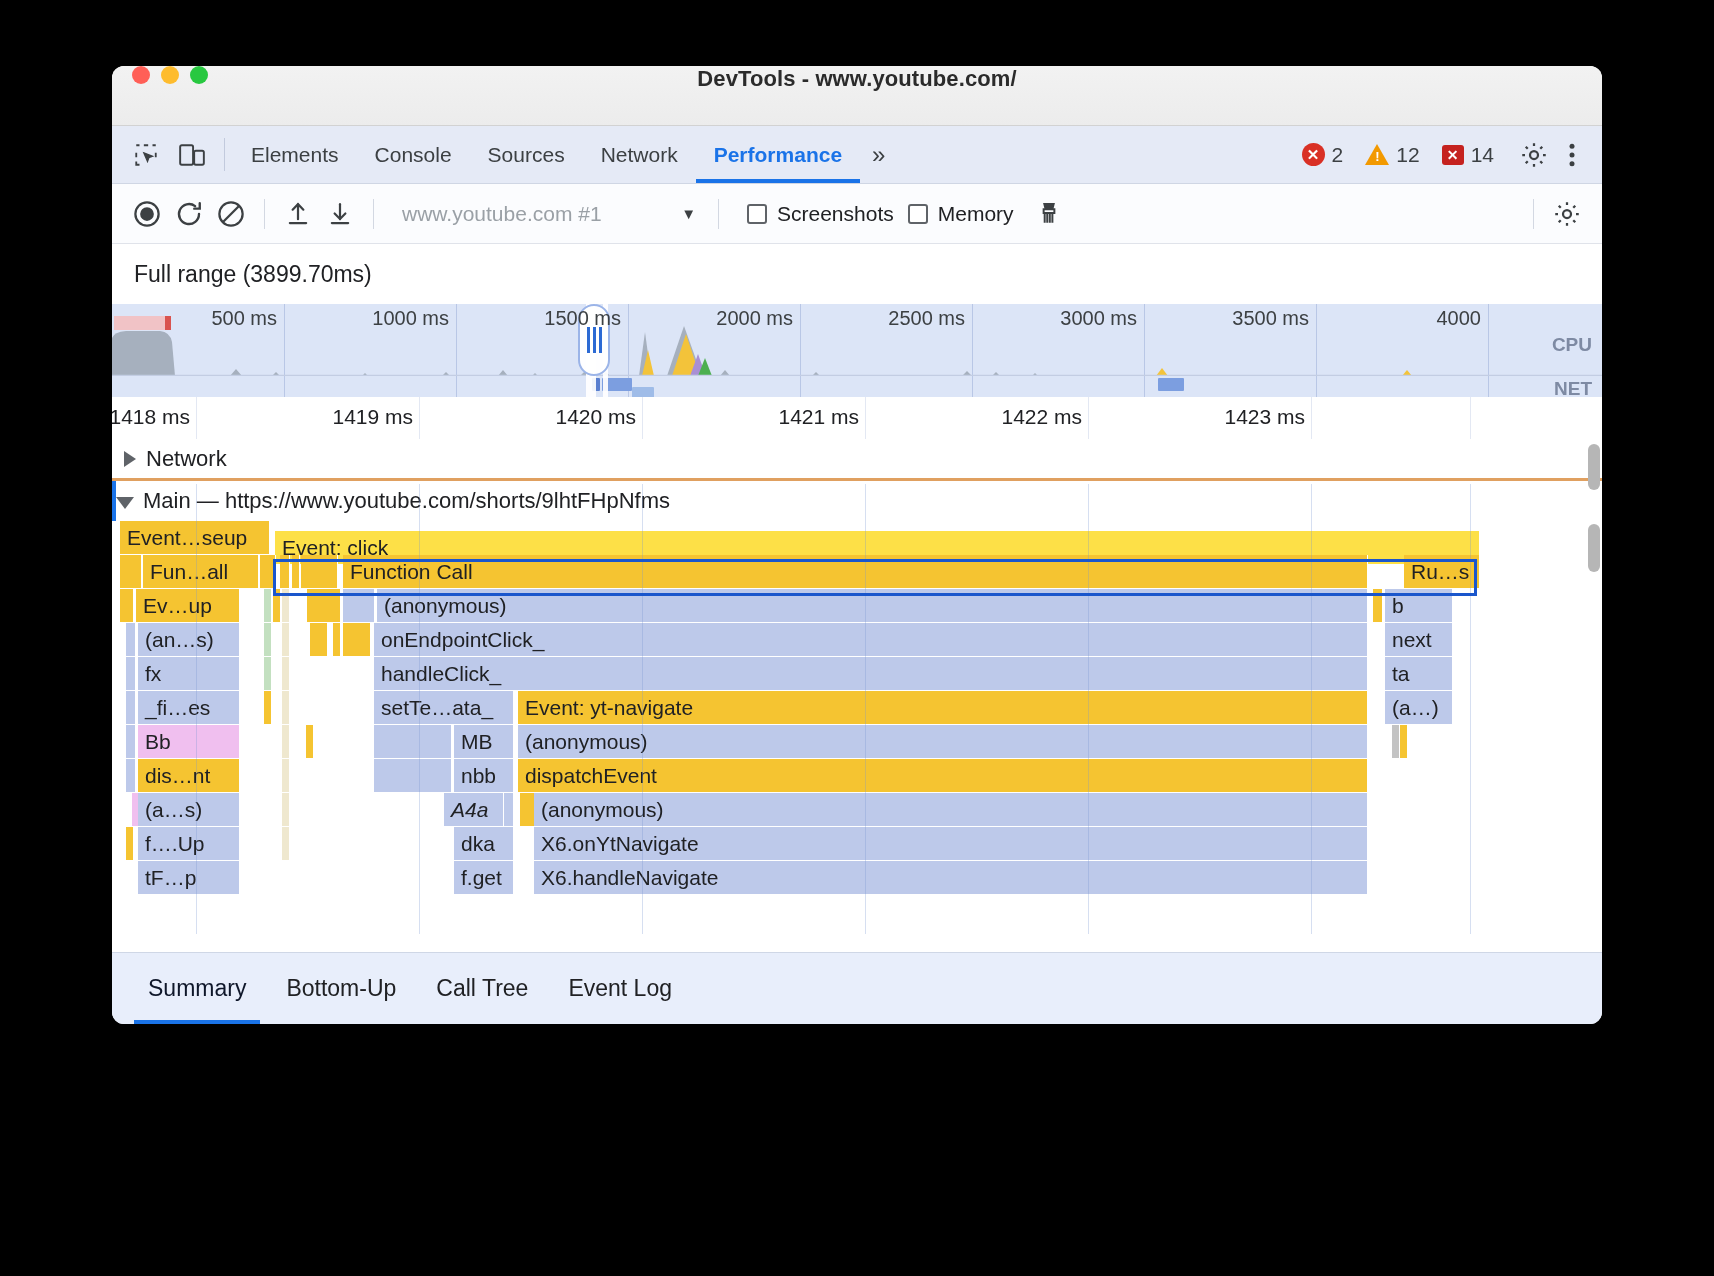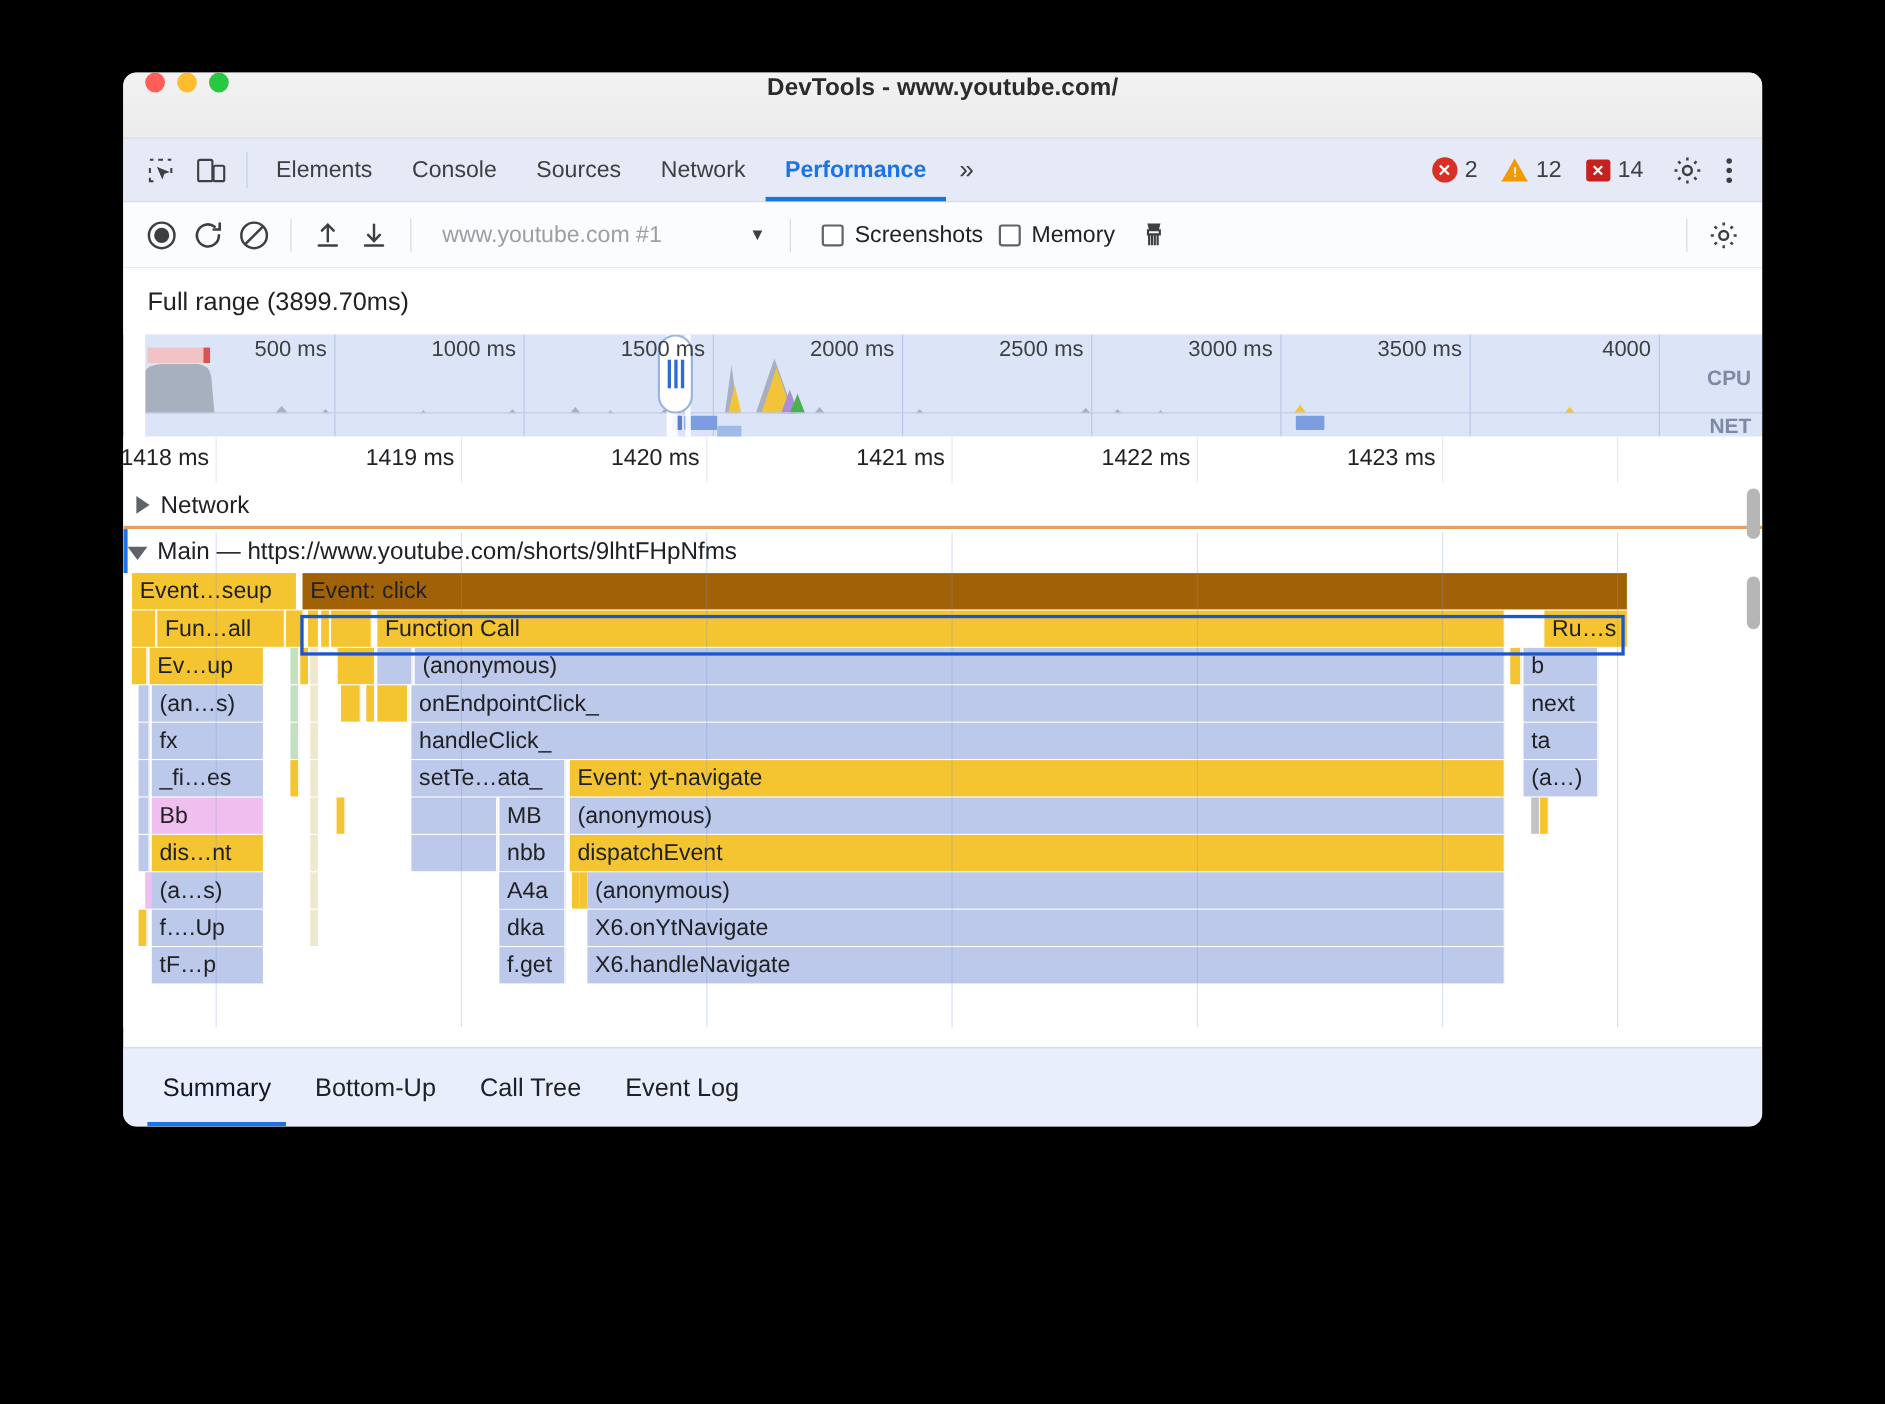--- a/index.html
+++ b/index.html
@@ -99,21 +99,20 @@
     font-size: 23px; color: #202124;
     background: #fff;
   }
 
   
   .overview {
     position: relative;
     height: 93px;
     background: #dce5f7;
     overflow: hidden;
-    margin-left: 20px;
   }
   .ov-grid { position: absolute; inset: 0; }
   .ov-gl { position: absolute; top: 0; bottom: 0; width: 1px; background: #b9c7e6; }
   .ov-label {
     position: absolute; top: 3px;
     font-size: 20px; color: #3c4043;
     transform: translateX(-100%);
     padding-right: 7px;
   }
   .ov-side {
@@ -188,21 +187,21 @@
     padding-left: 7px;
     overflow: hidden; white-space: nowrap;
     box-sizing: border-box;
   }
   .c-task   { background: #c3c3c3; }
   .c-yellow { background: #f5c431; }
   .c-blue   { background: #bdc9ea; }
   .c-pink   { background: #f0bfef; }
   .c-green  { background: #c3e0c0; }
   .c-cream  { background: #efe8cf; }
-  .c-sel    { background: #a16207; }
+  .c-sel    { background: #fde047; margin-top: 10px; }
 
   .selbox {
     position: absolute;
     border: 3px solid #1a56cc;
     pointer-events: none;
     box-sizing: border-box;
   }
 
   .vgrid { position: absolute; top: 0; bottom: 0; width: 1px; background: rgba(120,150,210,.30); }
 
@@ -531,21 +530,21 @@
           <div class="fbar c-cream" style="left: 170px; width: 6px;"></div>
           <div class="fbar c-blue" style="left: 262px; width: 78px;"></div>
           <div class="fbar c-blue" style="left: 342px; width: 60px;">nbb</div>
           <div class="fbar c-yellow" style="left: 406px; width: 850px;">dispatchEvent</div>
         </div>
         <div class="frow">
           <div class="fbar c-pink" style="left: 20px; width: 4px;"></div>
           <div class="fbar c-blue" style="left: 26px; width: 102px;">(a…s)</div>
           <div class="fbar c-cream" style="left: 170px; width: 6px;"></div>
           <div class="fbar c-blue" style="left: 342px; width: 60px;"></div>
-          <div class="fbar c-blue" style="left: 342px; width: 60px;">A4a</div>
+          <div class="fbar c-blue" style="left: 332px; width: 60px; font-style: italic;">A4a</div>
           <div class="fbar c-yellow" style="left: 408px; width: 4px;"></div>
           <div class="fbar c-yellow" style="left: 415px; width: 4px;"></div>
           <div class="fbar c-blue" style="left: 422px; width: 834px;">(anonymous)</div>
         </div>
         <div class="frow">
           <div class="fbar c-yellow" style="left: 14px; width: 8px;"></div>
           <div class="fbar c-blue" style="left: 26px; width: 102px;">f….Up</div>
           <div class="fbar c-cream" style="left: 170px; width: 6px;"></div>
           <div class="fbar c-blue" style="left: 342px; width: 60px;">dka</div>
           <div class="fbar c-blue" style="left: 422px; width: 834px;">X6.onYtNavigate</div>

